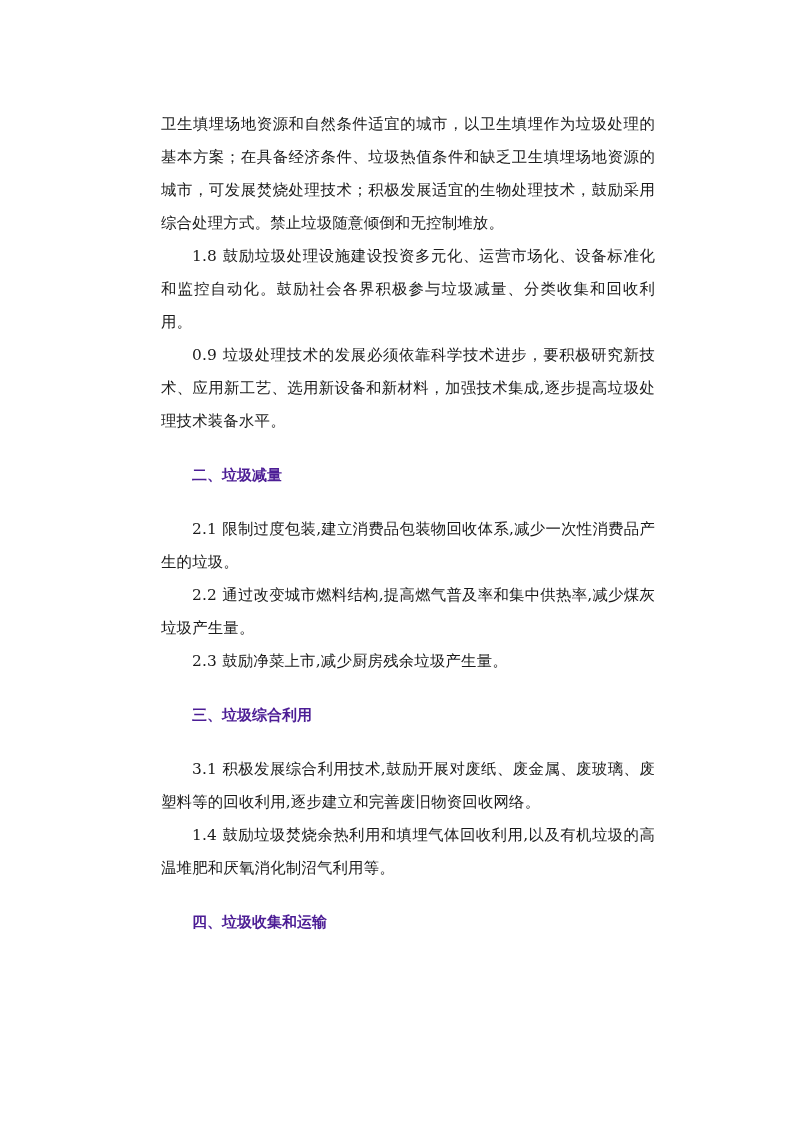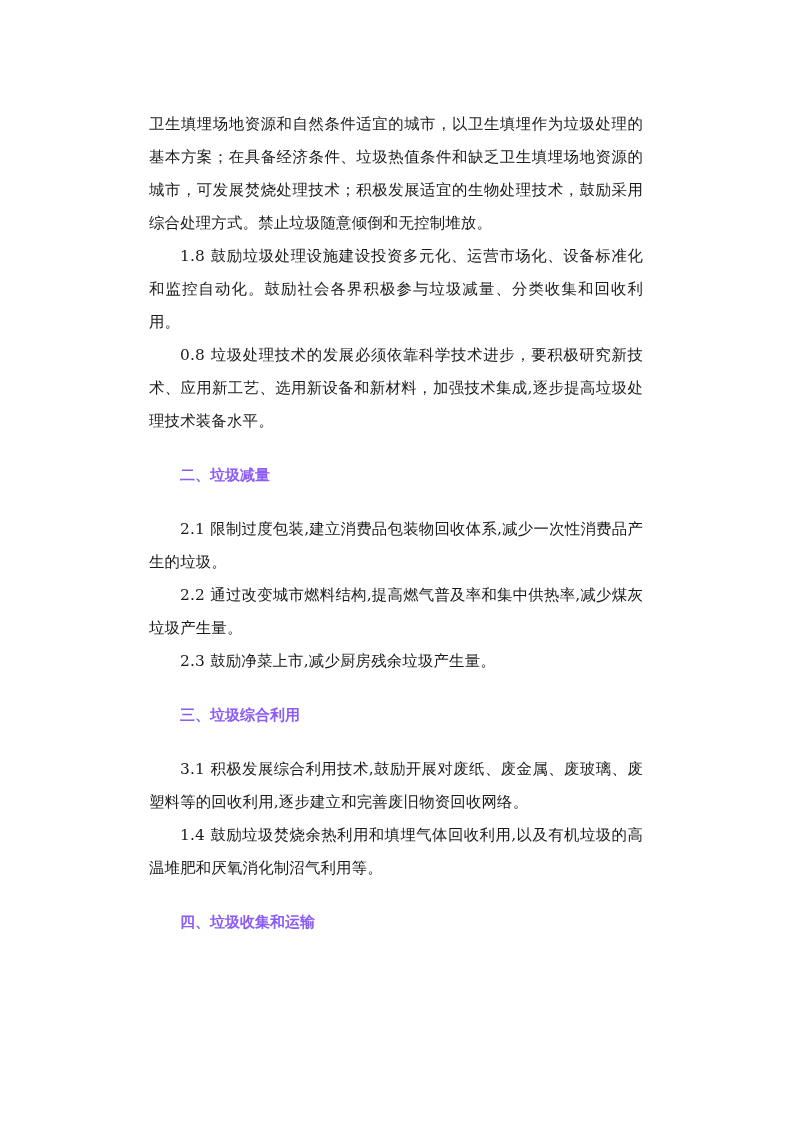--- a/index.html
+++ b/index.html
@@ -10,21 +10,21 @@
     body {
       width: 793px;
       height: 1122px;
       position: relative;
       overflow: hidden;
       font-family: "DejaVu Serif", "Liberation Serif", serif;
       color: #1a1a1a;
     }
     .page {
       position: absolute;
-      left: 0;
+      left: 12px;
       top: 0;
       width: 753px;
       height: 1122px;
       background: #ffffff;
     }
     .content {
       position: absolute;
       left: 149px;
       top: 108px;
       width: 494px;
@@ -41,37 +41,37 @@
     .para.indent {
       text-indent: 31px;
     }
     .heading {
       margin: 0;
       font-family: "DejaVu Sans", "Liberation Sans", sans-serif;
       font-weight: bold;
       font-size: 15px;
       line-height: 33px;
       padding-left: 31px;
-      color: #8b5cf6;
+      color: #4c1d95;
     }
     .gap-before-heading { height: 21px; }
     .gap-after-heading { height: 21px; }
   </style>
 </head>
 <body>
 
 <div class="page">
   <div class="content">
 
     <p class="para">卫生填埋场地资源和自然条件适宜的城市，以卫生填埋作为垃圾处理的基本方案；在具备经济条件、垃圾热值条件和缺乏卫生填埋场地资源的城市，可发展焚烧处理技术；积极发展适宜的生物处理技术，鼓励采用综合处理方式。禁止垃圾随意倾倒和无控制堆放。</p>
 
 
     <p class="para indent"><span>1.8</span> <span>鼓励垃圾处理设施建设投资多元化、运营市场化、设备标准化和监控自动化。鼓励社会各界积极参与垃圾减量、分类收集和回收利用。</span></p>
 
-    <p class="para indent"><span>0.8</span> <span>垃圾处理技术的发展必须依靠科学技术进步，要积极研究新技术、应用新工艺、选用新设备和新材料，加强技术集成,逐步提高垃圾处理技术装备水平。</span></p>
+    <p class="para indent"><span>0.9</span> <span>垃圾处理技术的发展必须依靠科学技术进步，要积极研究新技术、应用新工艺、选用新设备和新材料，加强技术集成,逐步提高垃圾处理技术装备水平。</span></p>
 
     <div class="gap-before-heading"></div>
     <h2 class="heading">二、垃圾减量</h2>
     <div class="gap-after-heading"></div>
 
     <p class="para indent"><span>2.1</span> <span>限制过度包装,建立消费品包装物回收体系,减少一次性消费品产生的垃圾。</span></p>
 
     <p class="para indent"><span>2.2</span> <span>通过改变城市燃料结构,提高燃气普及率和集中供热率,减少煤灰垃圾产生量。</span></p>
 
     <p class="para indent"><span>2.3</span> <span>鼓励净菜上市,减少厨房残余垃圾产生量。</span></p>

